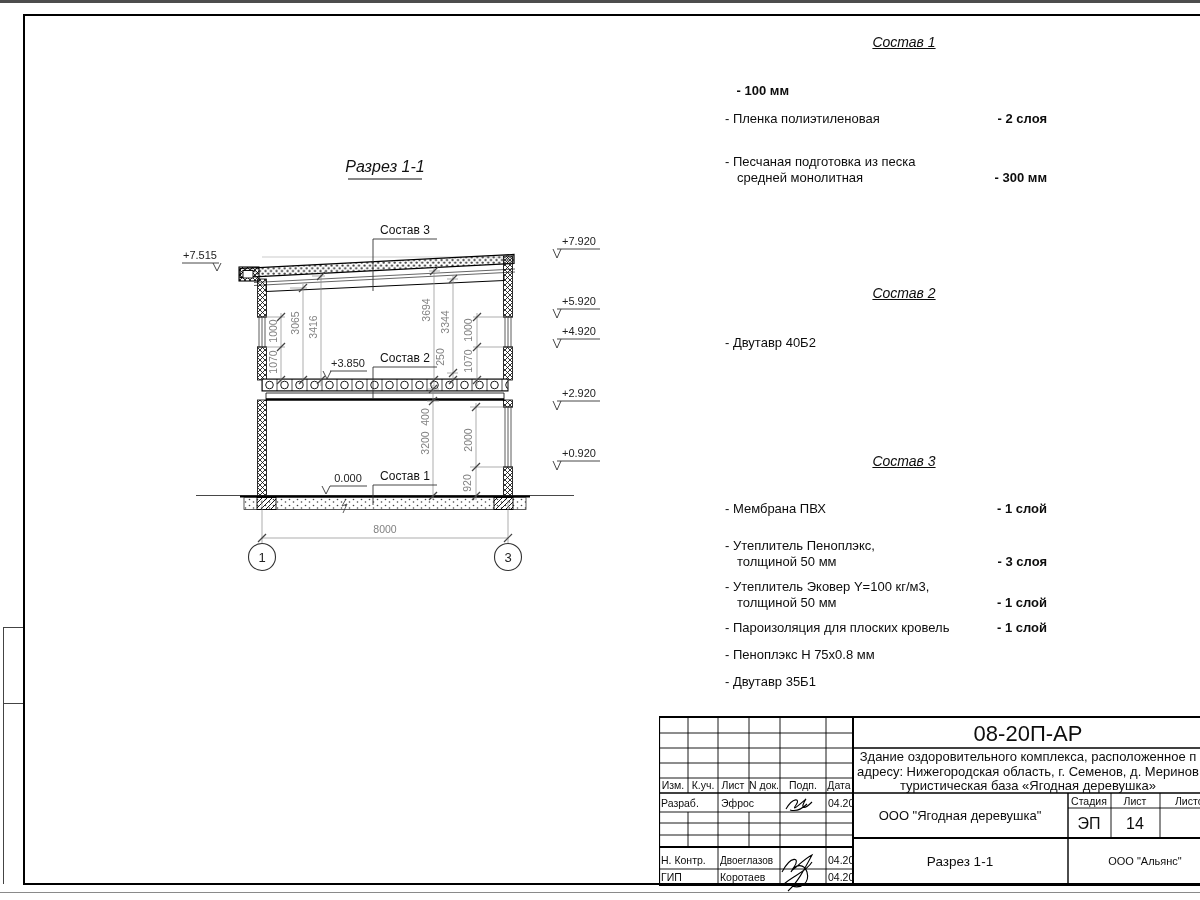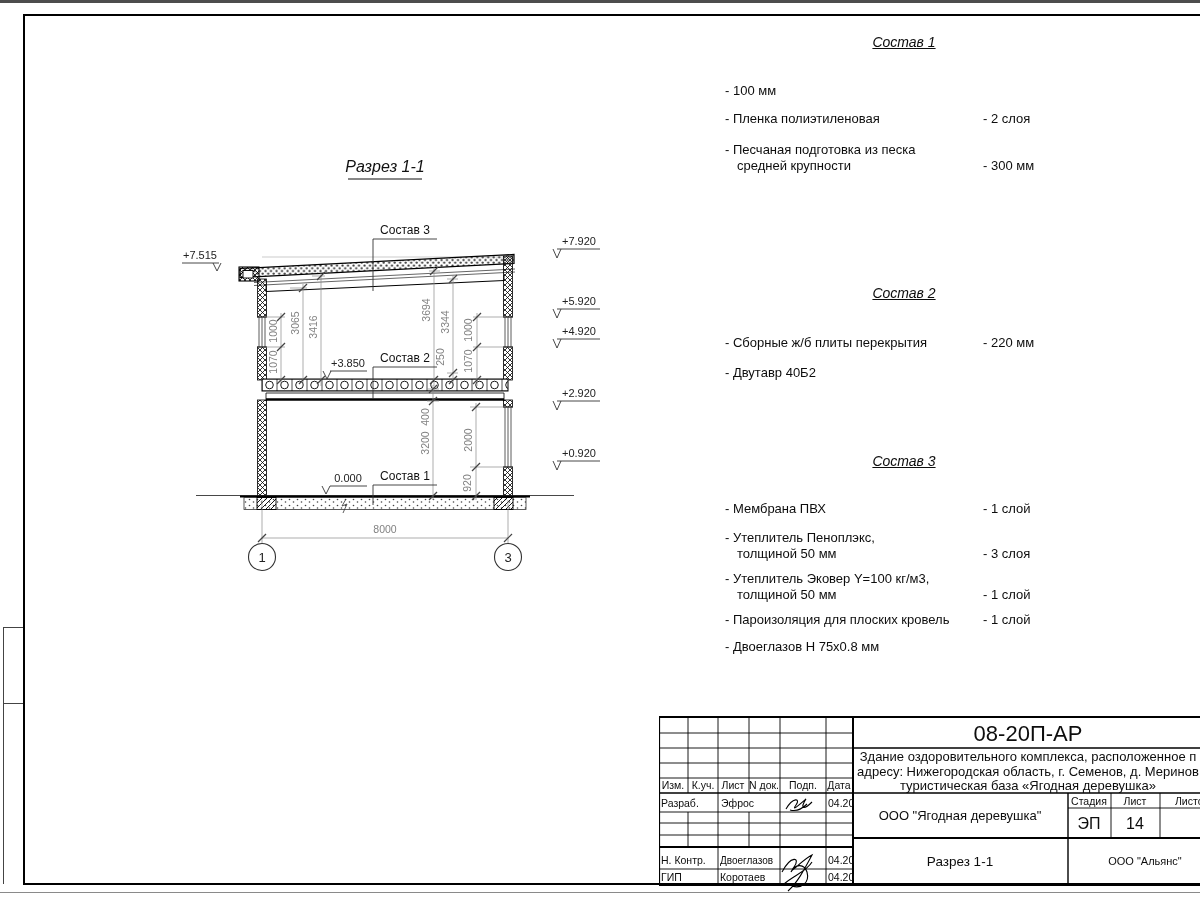--- a/index.html
+++ b/index.html
@@ -15,21 +15,21 @@
   .filing-v{left:3px;top:627px;width:1px;height:257px;background:#444;}
   .filing-h1{left:3px;top:627px;width:20px;height:1px;background:#444;}
   .filing-h2{left:3px;top:703px;width:20px;height:1px;background:#444;}
   
   .comp{position:absolute;width:322px;font-size:13px;line-height:16px;color:#0d0d0d;}
   .comp h3{margin:0;font-size:14px;line-height:18px;font-style:italic;font-weight:normal;
            text-decoration:underline;text-align:center;transform:translateX(18px);}
   .comp .item{display:flex;align-items:flex-end;}
   .comp .txt{flex:1;}
   .comp .l2{padding-left:12px;}
-  .comp .val{width:64px;text-align:left;white-space:nowrap;}
+  .comp .val{width:64px;text-align:right;white-space:nowrap;font-weight:bold;}
   svg text{font-family:"Liberation Sans",sans-serif;}
 </style>
 </head>
 <body>
 
 <div id="page">
 
   <svg class="abs" style="left:0;top:0" width="680" height="620" viewBox="0 0 680 620">
     <defs>
       <pattern id="wallp" width="5" height="5" patternUnits="userSpaceOnUse">
@@ -230,47 +230,43 @@
       <text x="262" y="562" font-size="13" fill="#222" text-anchor="middle">1</text>
       <text x="508" y="562" font-size="13" fill="#222" text-anchor="middle">3</text>
     </g>
   </svg>
 
   <div class="comp" style="left:725px;top:33px">
     <h3 style="margin-bottom:32px">Состав 1</h3>
     <div class="item" style="margin-bottom:12px">
       <div class="val">- 100 мм</div>
     </div>
-    <div class="item" style="margin-bottom:15px">
+    <div class="item" style="margin-bottom:27px">
       <div class="txt">- Пленка полиэтиленовая</div>
       <div class="val">-  2 слоя</div>
     </div>
     <div class="item" style="margin-bottom:0">
       <div class="txt">
           <div>- Песчаная подготовка из песка</div>
-        <div class="l2">средней крупности</div>
+        <div class="l2">средней монолитная</div>
         </div>
       <div class="val">- 300 мм</div>
     </div>
   </div>
 
   <div class="comp" style="left:725px;top:284px">
     <h3 style="margin-bottom:33px">Состав 2</h3>
-    <div class="item" style="margin-bottom:14px">
-      <div class="txt">- Сборные ж/б плиты перекрытия</div>
-      <div class="val">- 220 мм</div>
-    </div>
     <div class="item">
       <div class="txt">- Двутавр 40Б2</div>
     </div>
   </div>
 
   <div class="comp" style="left:725px;top:452px">
     <h3 style="margin-bottom:31px">Состав 3</h3>
-    <div class="item" style="margin-bottom:13px">
+    <div class="item" style="margin-bottom:21px">
       <div class="txt">- Мембрана ПВХ</div>
       <div class="val">- 1 слой</div>
     </div>
     <div class="item" style="margin-bottom:9px">
       <div class="txt">
           <div>- Утеплитель Пеноплэкс,</div>
         <div class="l2">толщиной 50 мм</div>
         </div>
       <div class="val">- 3 слоя</div>
     </div>
@@ -279,21 +275,24 @@
           <div>- Утеплитель Эковер Y=100 кг/м3,</div>
         <div class="l2">толщиной 50 мм</div>
         </div>
       <div class="val">- 1 слой</div>
     </div>
     <div class="item" style="margin-bottom:11px">
       <div class="txt">- Пароизоляция для плоских кровель</div>
       <div class="val">- 1 слой</div>
     </div>
     <div class="item" style="margin-bottom:11px">
-      <div class="txt">- Двоеглазов Н 75х0.8 мм</div>
+      <div class="txt">- Пеноплэкс Н 75х0.8 мм</div>
+    </div>
+    <div class="item">
+      <div class="txt">- Двутавр 35Б1</div>
     </div>
   </div>
 
   <svg class="abs" style="left:659px;top:715px" width="546" height="178" viewBox="659 715 546 178">
     <g stroke="#000" fill="none">
       <path d="M659,885 L659,717 L1205,717" stroke-width="2.2"></path>
       <line x1="659" y1="885" x2="1205" y2="885" stroke-width="2.2"></line>
       <line x1="688" y1="717" x2="688" y2="793" stroke-width="0.9"></line>
       <line x1="688" y1="812" x2="688" y2="847" stroke-width="0.9"></line>
       <line x1="718" y1="717" x2="718" y2="885" stroke-width="0.9"></line>

